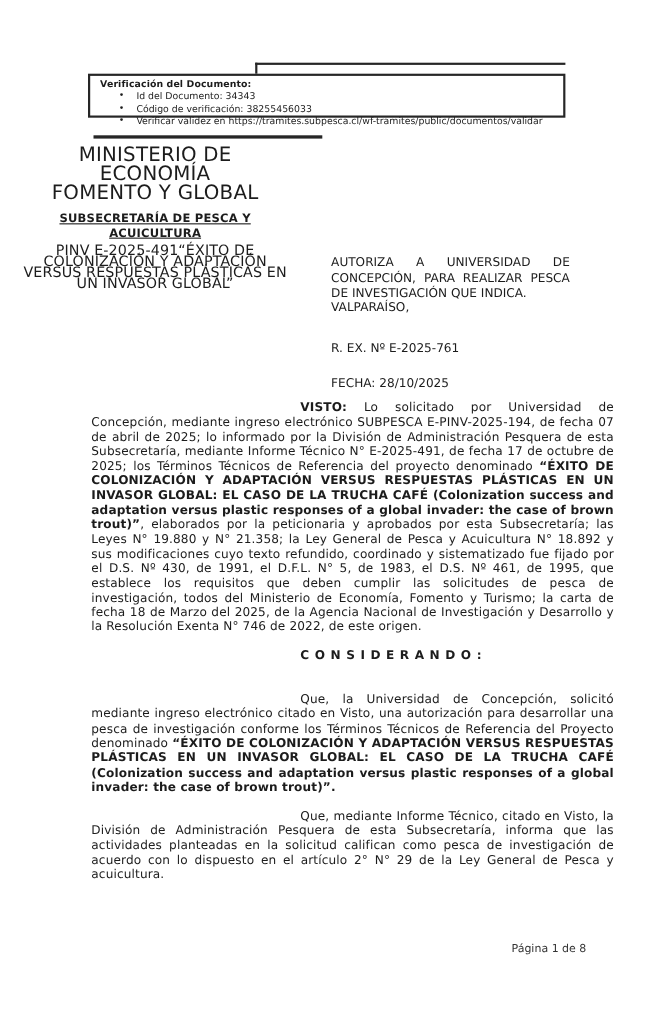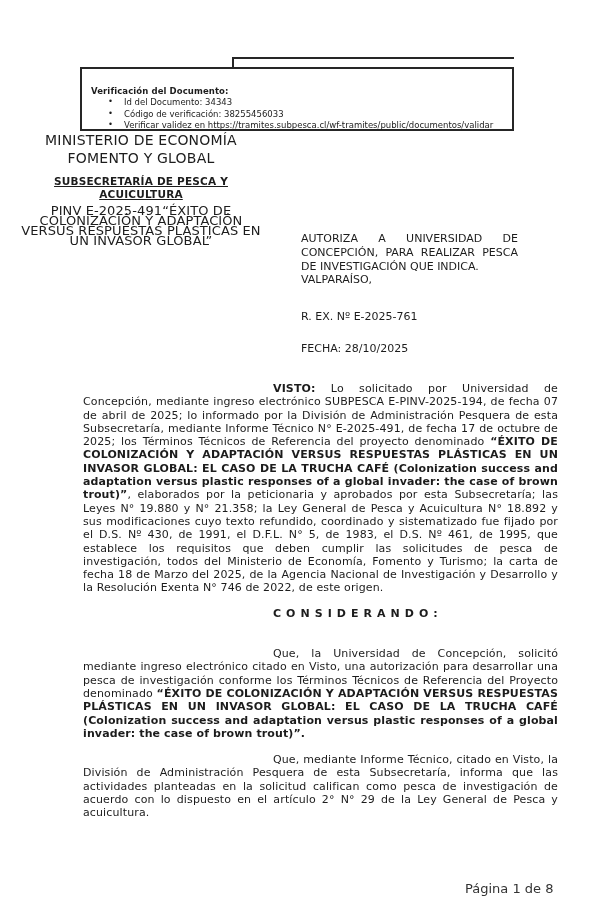--- a/index.html
+++ b/index.html
@@ -4,62 +4,62 @@
 <style>
   * { margin:0; padding:0; box-sizing:border-box; }
   html,body { background:#ffffff; }
   body {
     width:600px; height:918px; position:relative; overflow:hidden;
     font-family:"DejaVu Sans","Liberation Sans",sans-serif;
     color:#1c1c1c;
   }
   
   .verify-box {
-    position:absolute; left:80px; top:67px; width:434px; height:64px;
-    border:2px solid #262626; background:#ffffff; padding:17px 0 0 9px;
+    position:absolute; left:80px; top:67px; width:434px; height:40px;
+    border:2px solid #262626; background:#ffffff; padding:3px 0 0 9px;
     z-index:2;
   }
   .vb-title { font-size:8.5px; font-weight:700; letter-spacing:.1px; }
   .vb-list { list-style:none; margin-top:1px; }
   .vb-list li {
     font-size:8.5px; line-height:11.5px; padding-left:33px;
     position:relative; white-space:nowrap;
   }
   .vb-list li::before { content:"•"; position:absolute; left:17px; top:-1px; }
   .artifact-top    { position:absolute; left:232px; top:57px;  width:282px; height:2px; background:#262626; z-index:1; }
   .artifact-top-v  { position:absolute; left:232px; top:57px;  width:2px;  height:11px; background:#262626; z-index:1; }
   .artifact-bottom { position:absolute; left:85px;  top:123px; width:208px; height:3px; background:#262626; z-index:1; }
 
   
   .letterhead { position:absolute; left:20px; top:132px; width:242px; text-align:center; }
-  .ministry-line { font-size:14px; line-height:17.5px; letter-spacing:.2px; }
+  .ministry-line { font-size:18px; line-height:17.5px; letter-spacing:.2px; }
   .subsec { margin-top:8px; font-size:10.5px; line-height:13px; font-weight:700; letter-spacing:.2px; }
   .subsec .u { text-decoration:underline; }
   .pinv { margin-top:5px; font-size:13px; line-height:10px; letter-spacing:.1px; }
 
   
   .right-col { position:absolute; left:301px; top:232px; width:217px; font-size:11px; }
   .subject { text-align:justify; line-height:13.8px; }
   .city  { }
   .rex   { margin-top:24px; }
   .fecha { margin-top:19px; }
   .rex b, .fecha b { font-weight:400;margin-top:16px; }
 
   
   .doc-body {
-    position:absolute; left:83px; top:382px; width:475px;
+    position:absolute; left:83px; top:364px; width:475px;
     font-size:11px; line-height:13.3px; letter-spacing:.12px;
   }
   .para { text-align:justify; text-indent:190px; }
   .para b { font-weight:700; }
   .heading { font-weight:700; margin:12px 0 27px 190px; letter-spacing:.6px; }
   .gap-top { margin-top:13px; }
 
   
-  .page-footer { position:absolute; left:465px; top:881px; font-size:13px; color:#333333; }
+  .page-footer { position:absolute; left:465px; top:857px; font-size:10px; color:#333333; }
 </style>
 </head>
 <body>
 
 <div>
 
   <div class="artifact-top"></div>
   <div class="artifact-top-v"></div>
   <div class="artifact-bottom"></div>
 

